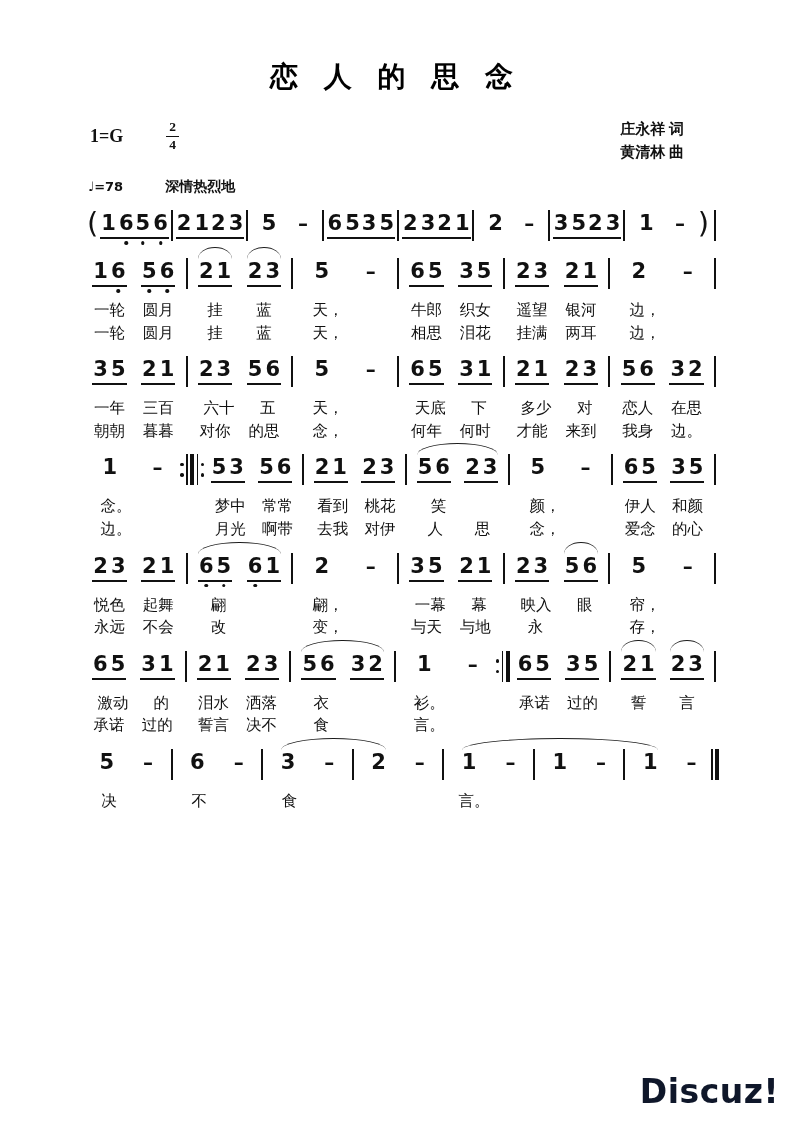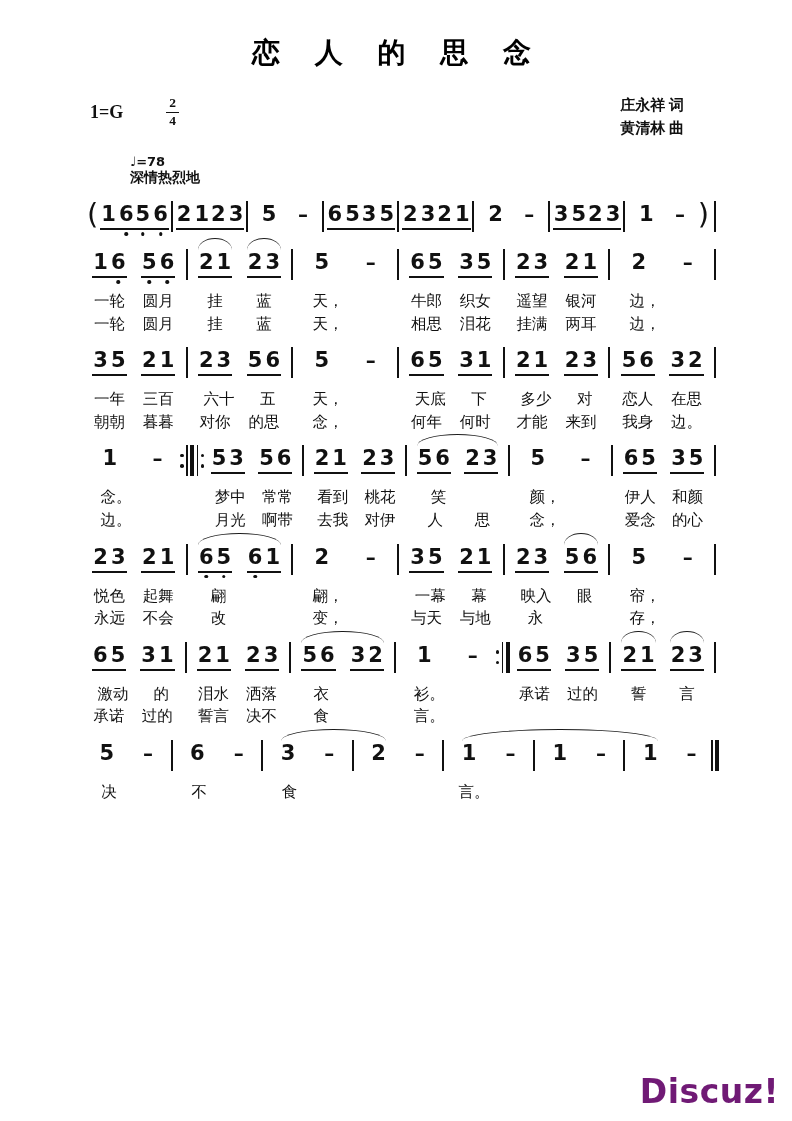--- a/index.html
+++ b/index.html
@@ -1,30 +1,30 @@
 <!DOCTYPE html>
 <html><head>
 <meta charset="utf-8">
 <style>
   html,body{margin:0;padding:0;}
   body{width:792px;height:1121px;background:#fff;position:relative;overflow:hidden;
        font-family:"Liberation Sans",sans-serif;color:#111;}
   .page{position:absolute;inset:0;}
-  h1.title{margin:34px 0 0 0;text-align:center;font-family:Liberation Mono, monospace;
+  h1.title{margin:58px 0 0 0;text-align:center;font-family:Liberation Sans, sans-serif;
        font-weight:700;font-size:28px;letter-spacing:9px;color:#000;}
   .meta-row{position:relative;height:52px;margin-top:22px;}
   .keysig{position:absolute;left:90px;top:2px;font-family:"Liberation Serif",serif;
        font-weight:700;font-size:18px;display:flex;align-items:center;gap:36px;}
   .meterfrac{display:inline-flex;flex-direction:column;align-items:center;margin-left:7px;
        font-size:13.5px;line-height:1.1;font-weight:700;}
   .meterfrac .mtop{border-bottom:1.5px solid #111;padding:0 3px 1px 3px;}
   .meterfrac .mbot{padding-top:1px;}
   .credits{position:absolute;right:108px;top:0;font-family:"Liberation Serif",serif;
        font-size:15px;line-height:1.55;text-align:left;font-weight:bold;}
-  .tempo-row{margin:8px 0 0 88px;display:flex;align-items:baseline;flex-direction:column;}
+  .tempo-row{margin:8px 0 0 88px;display:flex;align-items:baseline;}
   .tempo-mark{font-size:13px;font-weight:700;font-family:"DejaVu Sans",sans-serif;}
   .expression{font-size:14px;font-weight:700;font-family:"Liberation Serif",serif;margin-left:42px;}
   .score{margin-left:85px;width:634px;margin-top:6px;}
   .system{margin-bottom:15px;}
   .system.intro{margin-bottom:4px;}
   .notes-row{display:flex;align-items:flex-start;position:relative;margin-top:17px;}
   .measure{flex:1 1 0;display:flex;justify-content:space-around;align-items:flex-start;min-width:0;}
   .cell{display:inline-flex;}
   .n{font-family:"DejaVu Sans",sans-serif;font-weight:700;font-size:21px;line-height:1;
      position:relative;display:inline-block;}
@@ -47,21 +47,21 @@
   .lyric-row + .lyric-row{margin-top:4px;}
   .lyric-measure{flex:1 1 0;display:flex;justify-content:space-around;min-width:0;}
   .word{font-family:"Liberation Serif",serif;font-size:15.5px;line-height:1.2;min-width:2px;
      white-space:nowrap;}
   .sp{flex:none;}
   .sp-bar{width:8px;}
   .sp-repeatBoth{width:27px;}
   .sp-repeatEnd{width:16px;}
   .sp-final{width:10px;}
   .watermark{position:absolute;right:13px;bottom:10px;font-family:"DejaVu Sans",sans-serif;
-     font-weight:700;font-size:33px;color:#701a75;letter-spacing:0.5px;}
+     font-weight:700;font-size:33px;color:#0f172a;letter-spacing:0.5px;}
 </style>
 </head>
 <body>
 
 <div class="page">
   <h1 class="title">恋 人 的 思 念</h1>
 
   <div class="meta-row">
     <div class="keysig">
       <span>1=G</span>

